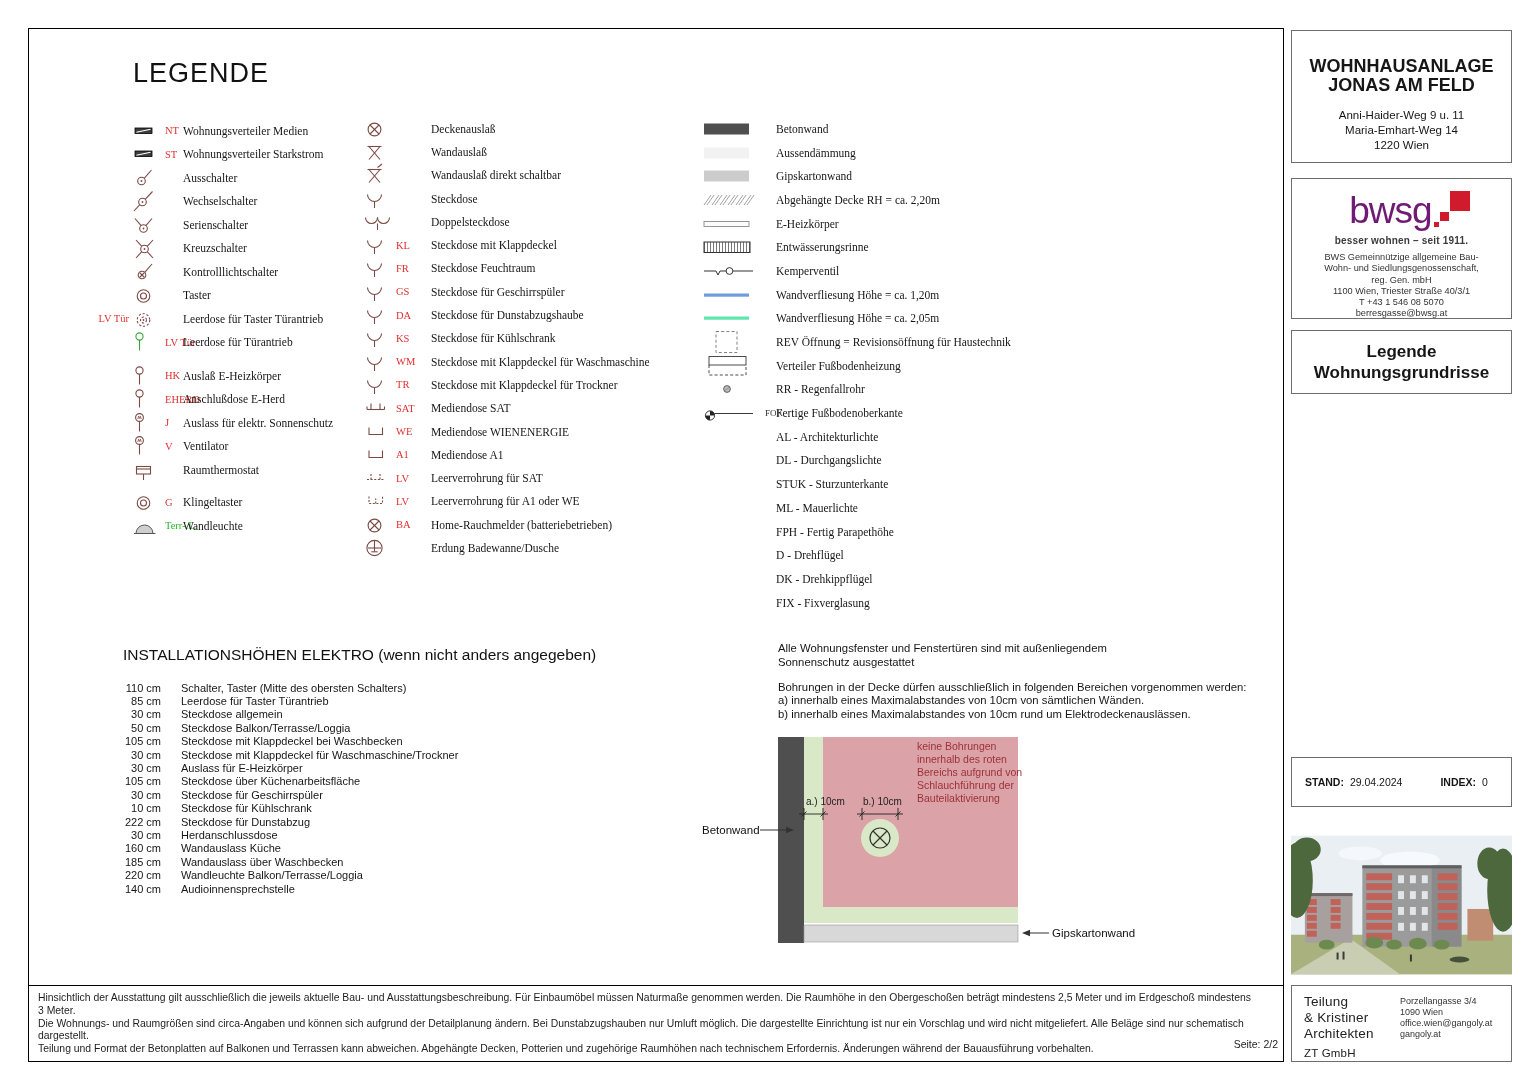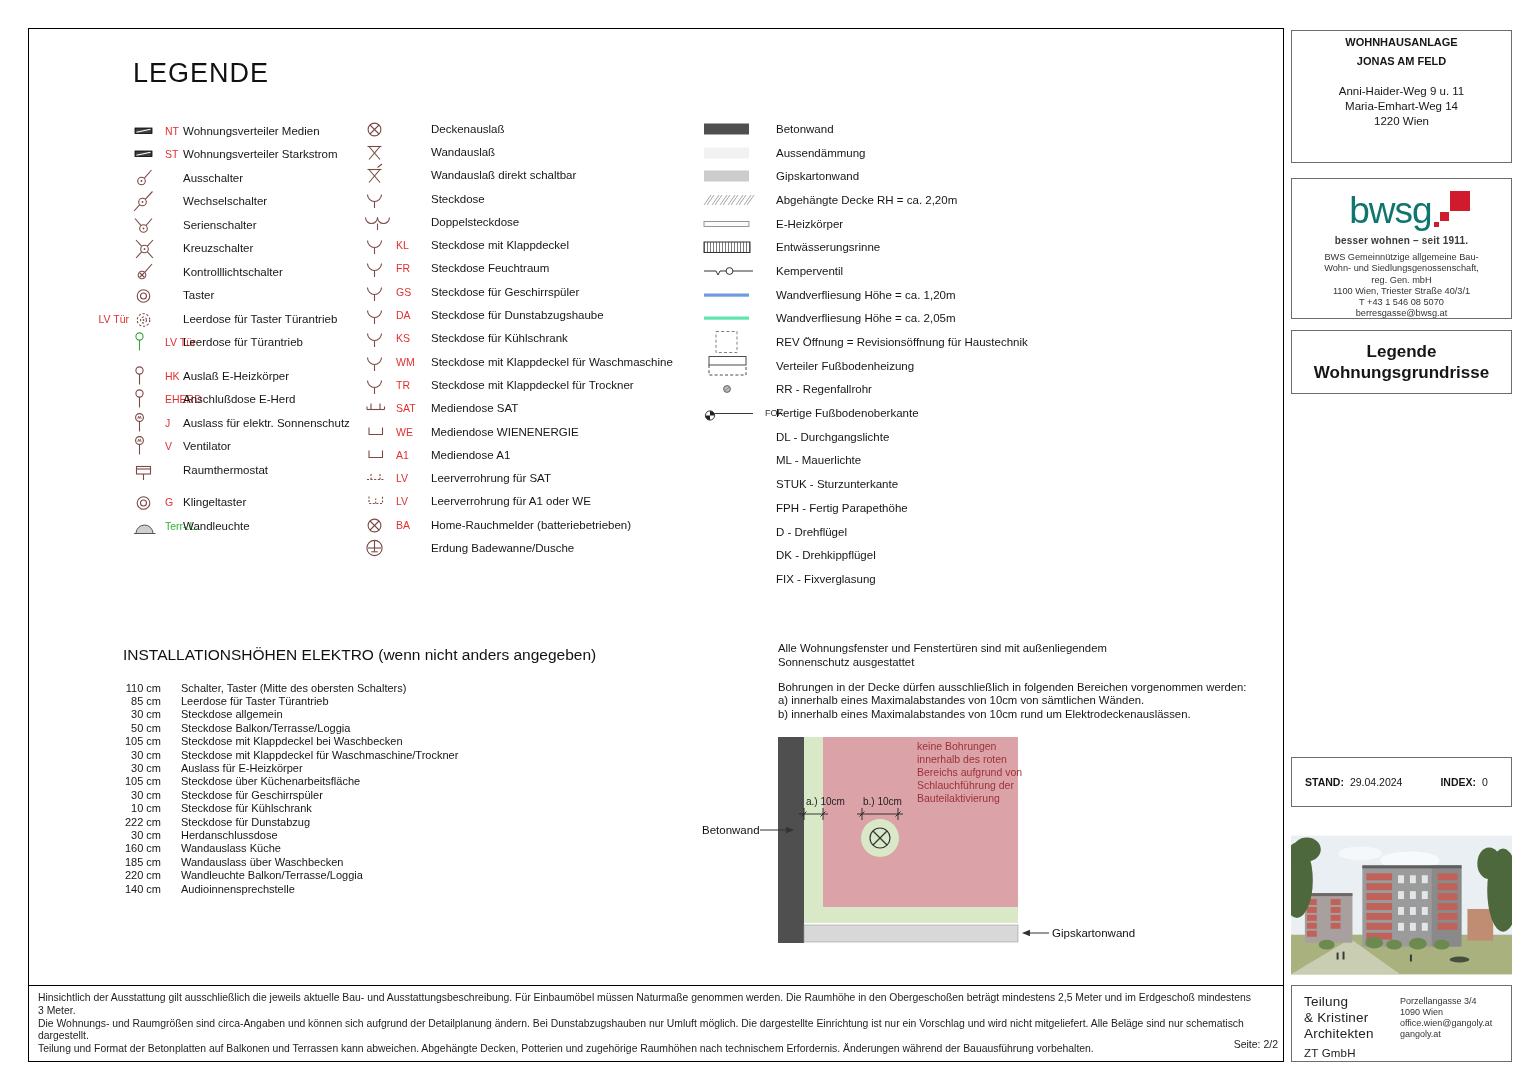--- a/index.html
+++ b/index.html
@@ -6,21 +6,21 @@
   .sheet{position:relative;width:1527px;height:1080px;background:#fff;
          font-family:"Liberation Sans", sans-serif;color:#161616;overflow:hidden;}
   :root{--red:#e22f2f;--sym:#7b4a45;--ink:#161616;}
 
   .frame{position:absolute;left:28px;top:28px;width:1256px;height:1034px;border:1.6px solid #000;box-sizing:border-box;}
   .sep-line{position:absolute;left:28px;top:985px;width:1256px;border-top:1.4px solid #000;}
 
   .sheet-title{position:absolute;left:133px;top:58px;font-size:27px;letter-spacing:1px;color:#111;}
 
   
-  .lcol{position:absolute;}
+  .lcol{position:absolute;font-family:Liberation Serif, serif;}
   .col-1{left:95px;top:119px;width:290px;}
   .col-2{left:364px;top:117px;width:330px;}
   .col-3{left:703px;top:117px;width:470px;}
   .lrow{position:relative;display:flex;align-items:center;height:23.5px;}
   .col-2 .lrow{height:23.3px;}
   .col-3 .lrow{height:23.7px;}
   .col-1 .lrow:nth-of-type(11){margin-top:10px;}
   .col-1 .lrow:nth-of-type(16){margin-top:9px;}
   .col-1 .lrow:nth-of-type(18){margin-top:12px;}
   .pre{width:34px;flex:none;text-align:right;color:var(--red);font-size:10.5px;padding-right:4px;white-space:nowrap;}
@@ -51,25 +51,25 @@
   
   .detail{position:absolute;left:700px;top:735px;}
 
   
   .footer{position:absolute;left:38px;top:992px;width:1220px;font-size:10.4px;line-height:12.8px;color:#1d1d1d;}
   .seite{position:absolute;left:1040px;top:1038px;width:238px;text-align:right;font-size:10.5px;color:#1d1d1d;}
 
   
   .rbox{position:absolute;left:1291px;width:221px;border:1px solid #6d6d6d;box-sizing:border-box;background:#fff;}
   .box-project{top:30px;height:133px;text-align:center;}
-  .box-project .pt{font-weight:bold;font-size:11px;line-height:19px;margin-top:2px;}
+  .box-project .pt{font-weight:bold;font-size:18px;line-height:19px;margin-top:26px;}
   .box-project .pa{font-size:11.5px;line-height:15px;margin-top:13px;}
   .box-bwsg{top:178px;height:141px;text-align:center;}
   .bwsg-logo{display:flex;justify-content:center;align-items:flex-start;margin-top:10px;height:46px;}
-  .bwsg-word{font-size:37px;color:#0f766e;letter-spacing:-1px;line-height:44px;margin-left:20px;}
+  .bwsg-word{font-size:37px;color:#701a75;letter-spacing:-1px;line-height:44px;margin-left:20px;}
   .bwsg-tag{font-size:10px;font-weight:bold;color:#3b3b3b;letter-spacing:.2px;}
   .bwsg-addr{font-size:9.2px;line-height:11.3px;color:#333;margin-top:6px;}
   .box-doc{top:330px;height:64px;display:flex;flex-direction:column;justify-content:center;text-align:center;font-weight:bold;font-size:17px;line-height:21px;}
   .box-stand{top:757px;height:50px;display:flex;align-items:center;font-size:10.5px;padding-left:13px;}
   .box-stand b{font-weight:bold;}
   .box-stand .v{margin-left:6px;}
   .box-stand .idx{margin-left:38px;}
   .box-render{top:835px;height:140px;border:none;}
   .box-arch{top:985px;height:77px;display:flex;padding:8px 0 0 12px;}
   .arch-names{width:96px;font-size:13.5px;line-height:16px;color:#222;letter-spacing:.2px;}
@@ -797,31 +797,36 @@
           <svg class="glyph">
             <use href="#sym-fok"></use>
           </svg>
         </span>
         <span class="tag dark">FOK</span>
         <span class="lbl">Fertige Fußbodenoberkante</span>
       </div>
       <div class="lrow">
         <span class="symslot"></span>
         <span class="tag"></span>
+        <span class="lbl">AL - Architekturlichte</span>
+      </div>
+      <div class="lrow">
+        <span class="symslot"></span>
+        <span class="tag"></span>
         <span class="lbl">DL - Durchgangslichte</span>
       </div>
       <div class="lrow">
         <span class="symslot"></span>
         <span class="tag"></span>
+        <span class="lbl">STUK - Sturzunterkante</span>
+      </div>
+      <div class="lrow">
+        <span class="symslot"></span>
+        <span class="tag"></span>
         <span class="lbl">ML - Mauerlichte</span>
-      </div>
-      <div class="lrow">
-        <span class="symslot"></span>
-        <span class="tag"></span>
-        <span class="lbl">STUK - Sturzunterkante</span>
       </div>
       <div class="lrow">
         <span class="symslot"></span>
         <span class="tag"></span>
         <span class="lbl">FPH - Fertig Parapethöhe</span>
       </div>
       <div class="lrow">
         <span class="symslot"></span>
         <span class="tag"></span>
         <span class="lbl">D - Drehflügel</span>

